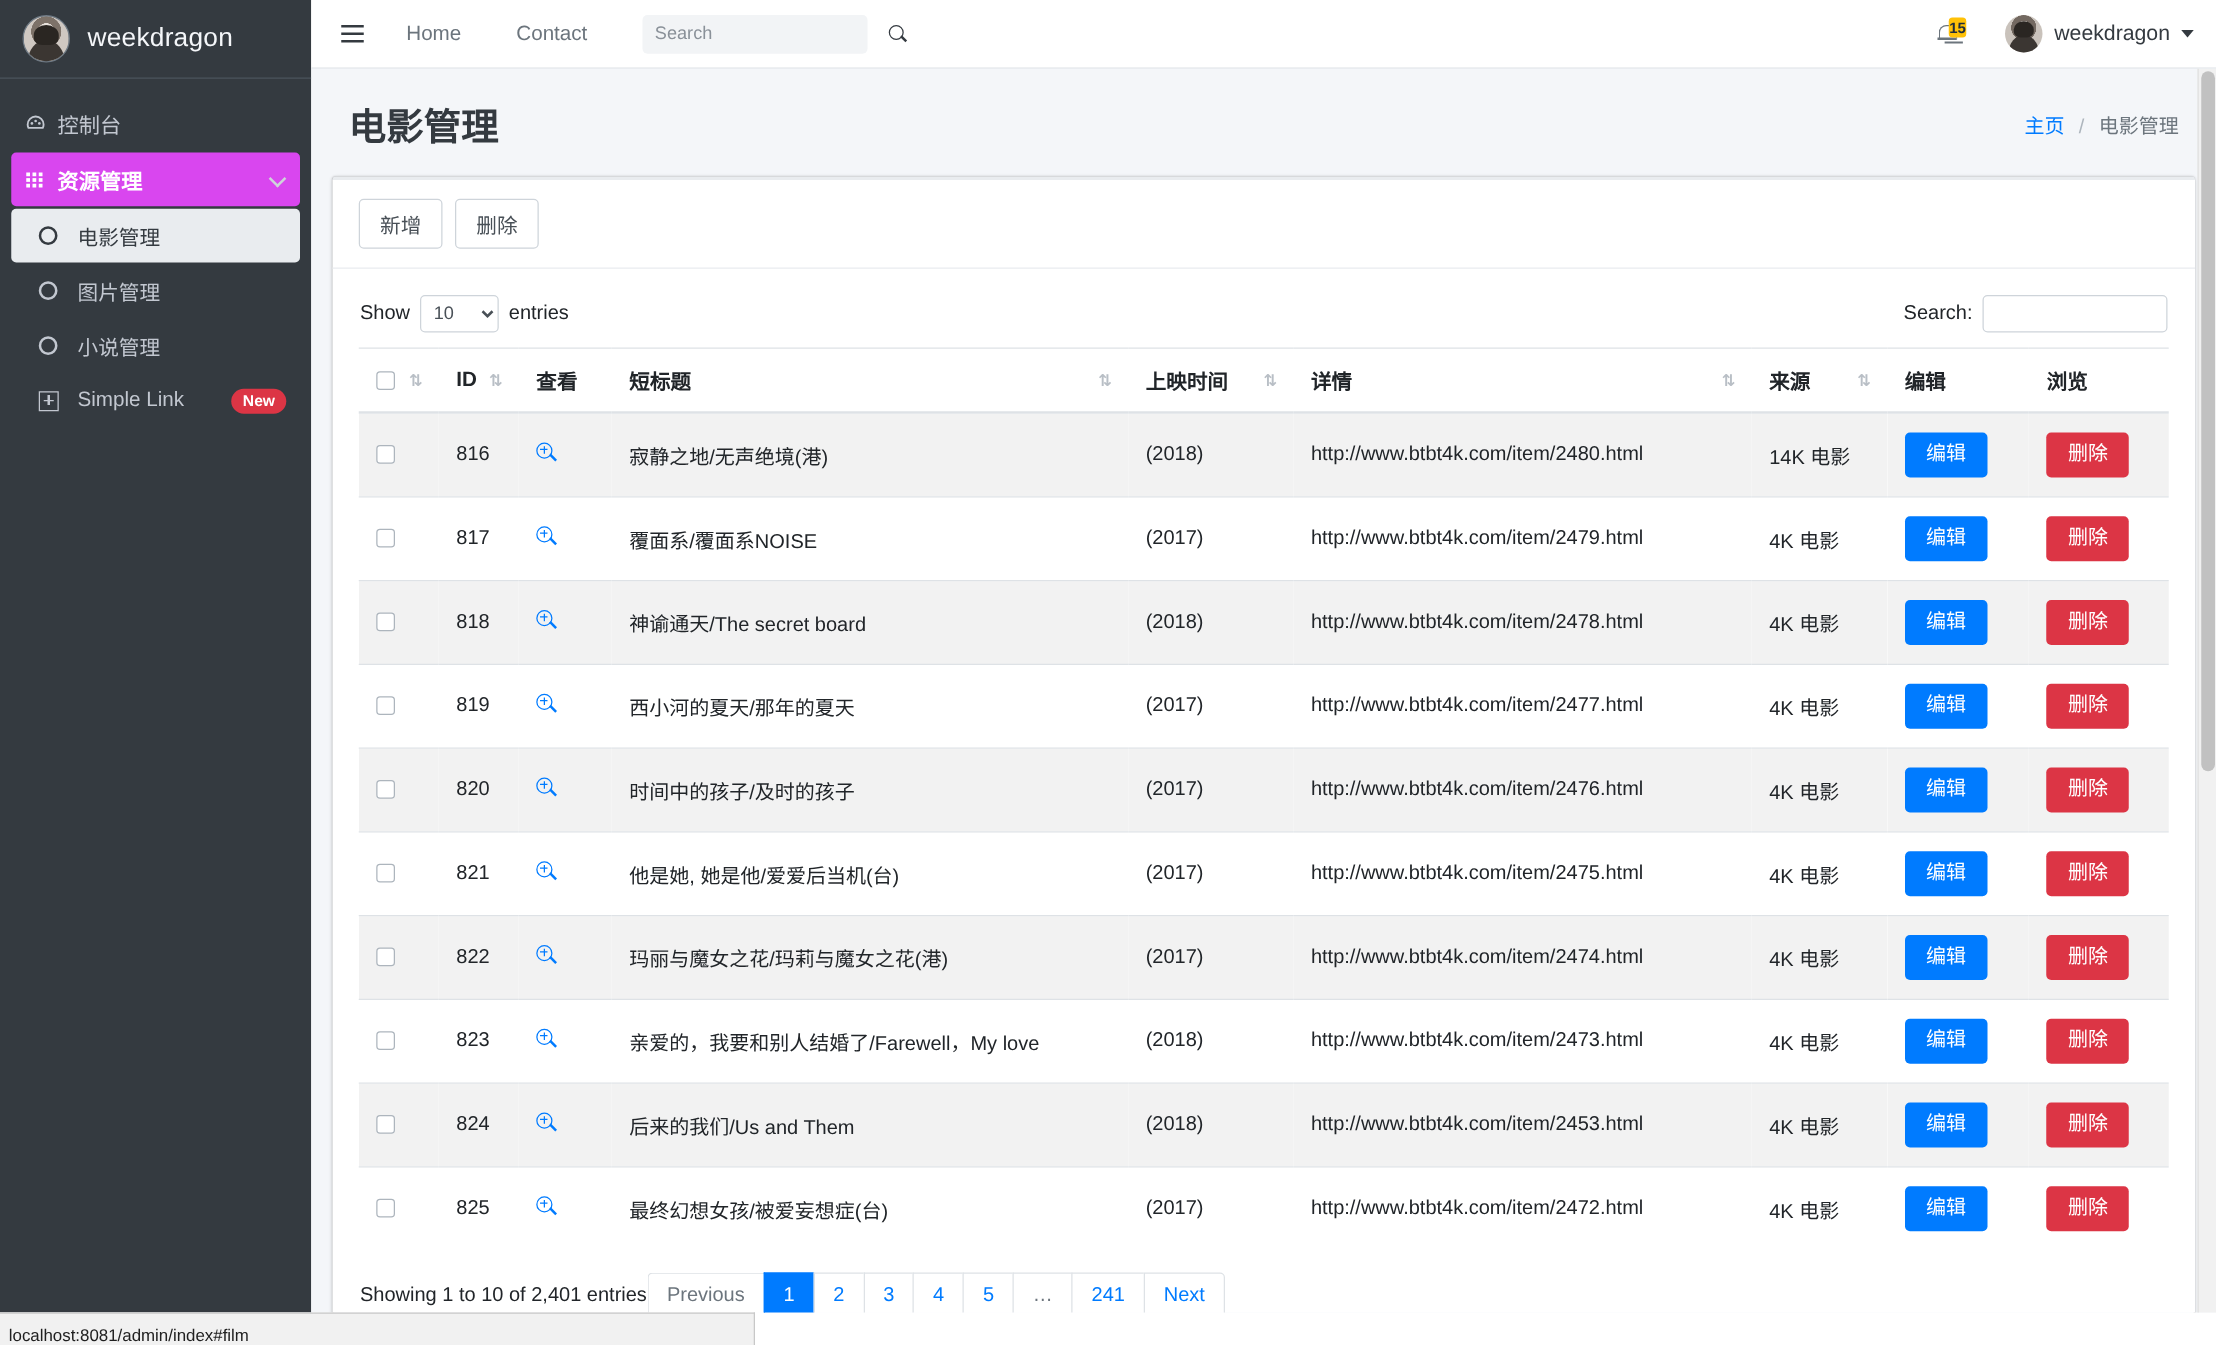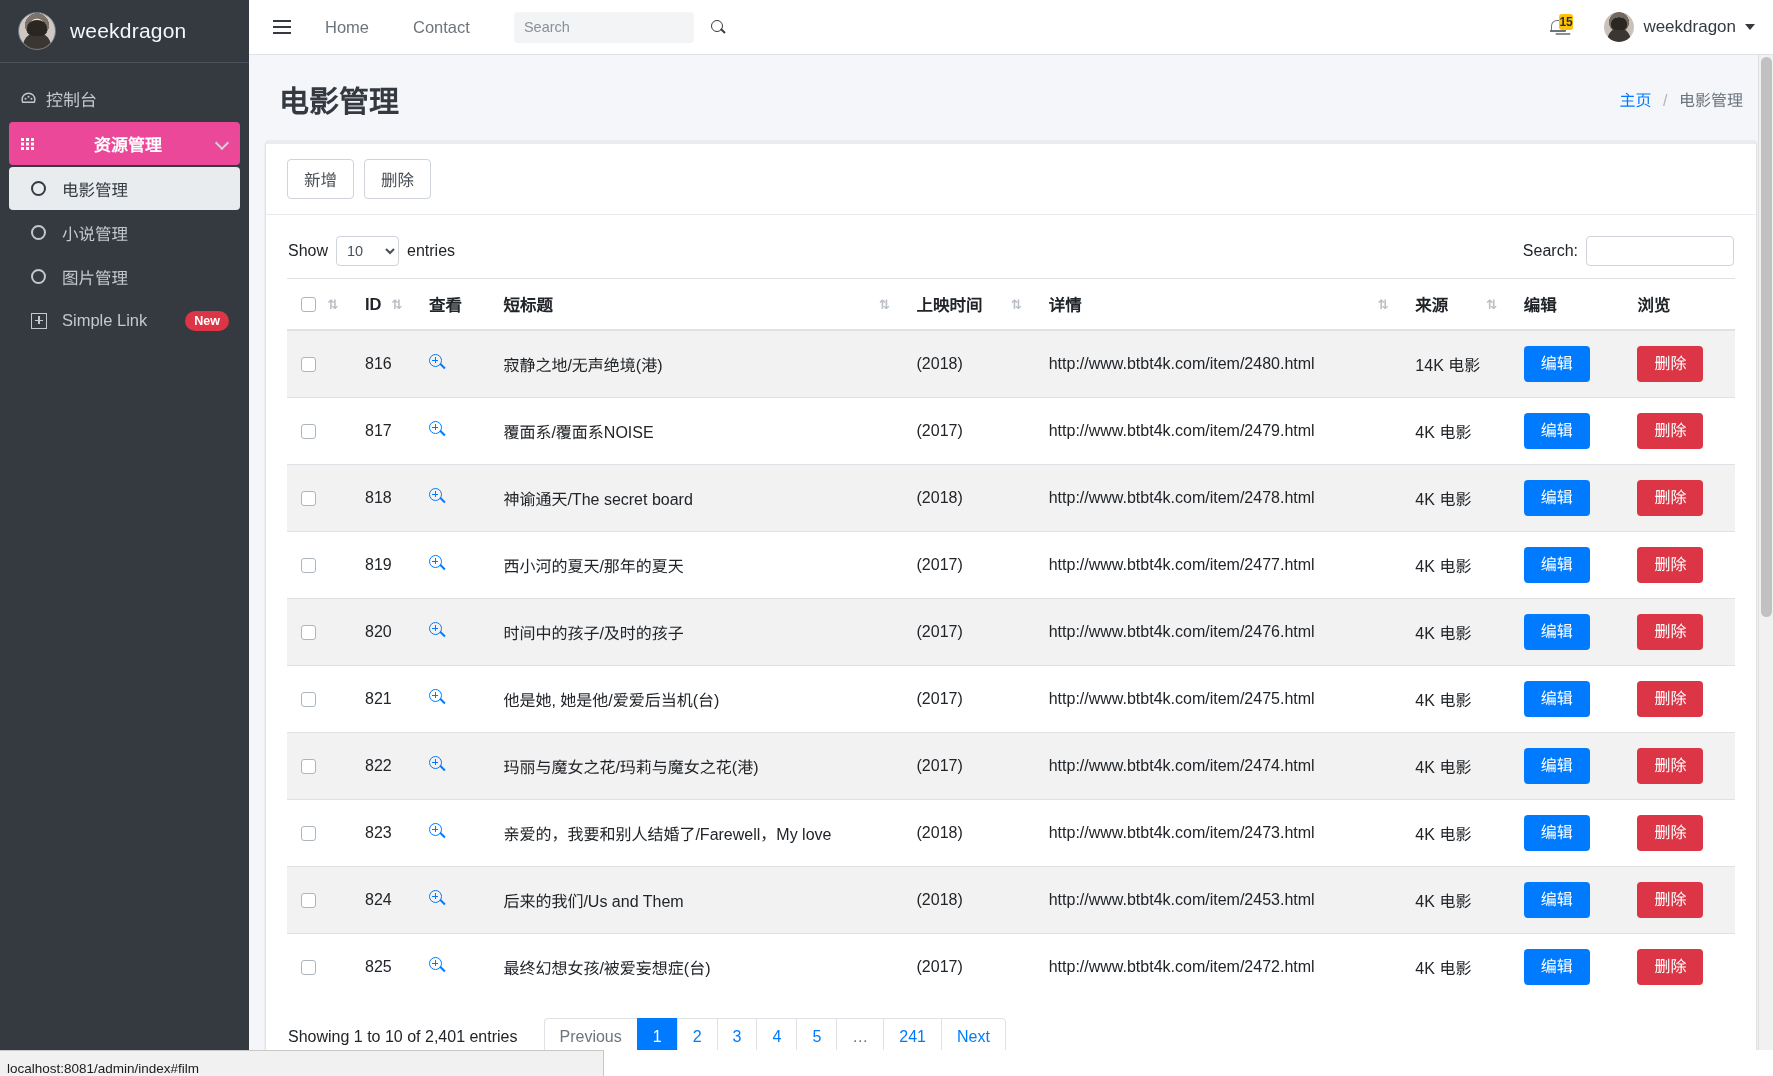--- a/index.html
+++ b/index.html
@@ -45,21 +45,21 @@
     letter-spacing: .2px; white-space: nowrap;
   }
   .nav { padding-top: 12px; }
   .nav-item {
     display: flex; align-items: center;
     height: 43px; margin: 2px 9px;
     padding: 0 11px; border-radius: 4px;
     font-size: 17px; color: #c2c7d0; cursor: pointer;
     white-space: nowrap;
   }
-  .nav-item.group-open { background: #ec4899; color: #fff; font-weight: bold; gap: 48px; }
+  .nav-item.group-open { background: #d946ef; color: #fff; font-weight: bold; }
   .nav-icon { width: 26px; flex: none; font-size: 15px; color: #c2c7d0; display: inline-flex; align-items: center; }
   .nav-item.group-open .nav-icon { color: #fff; }
   .nav-label { flex: 1; }
   .chevron {
     width: 13px; height: 13px; position: relative; flex: none; margin-left: 6px;
   }
   .chevron::before {
     content: ""; position: absolute; left: 1px; top: 1px;
     width: 8px; height: 8px;
     border-right: 2px solid #cfd4da; border-bottom: 2px solid #cfd4da;
@@ -261,21 +261,21 @@
     font-family: "Liberation Sans", sans-serif; line-height: 1.25;
   }
   .btn-edit { background: #007bff; }
   .btn-del  { background: #dc3545; }
 
   .table-footer {
     display: flex; align-items: center; 
     padding: 18px 1px 14px 1px;
   }
   .dt-info { font-size: 16px; color: #212529; }
-  .pagination { display: flex; margin-left: 26px; }
+  .pagination { display: flex; }
   .page-link {
     border: 1px solid #dee2e6; border-right: none;
     padding: 9px 15px; font-size: 16px; color: #007bff; cursor: pointer;
     background: #fff; white-space: nowrap;
   }
   .page-link:first-child { border-radius: 4px 0 0 4px; }
   .page-link:last-child { border-right: 1px solid #dee2e6; border-radius: 0 4px 4px 0; }
   .page-link.disabled { color: #6c757d; cursor: default; }
   .page-link.active { background: #007bff; border-color: #007bff; color: #fff; }
   .page-link.ellipsis { color: #6c757d; cursor: default; }
@@ -343,26 +343,26 @@
         <span class="chevron"></span>
       </div>
 
       <div class="sub-item active">
         <span class="circle-icon"></span>
         <span>电影管理</span>
       </div>
 
       <div class="sub-item">
         <span class="circle-icon"></span>
-        <span>小说管理</span>
+        <span>图片管理</span>
       </div>
 
       <div class="sub-item">
         <span class="circle-icon"></span>
-        <span>图片管理</span>
+        <span>小说管理</span>
       </div>
 
       <div class="sub-item">
         <span class="plus-icon"></span>
         <span>Simple Link</span>
         <span class="badge-new">New</span>
       </div>
 
     </nav>
   </aside>

